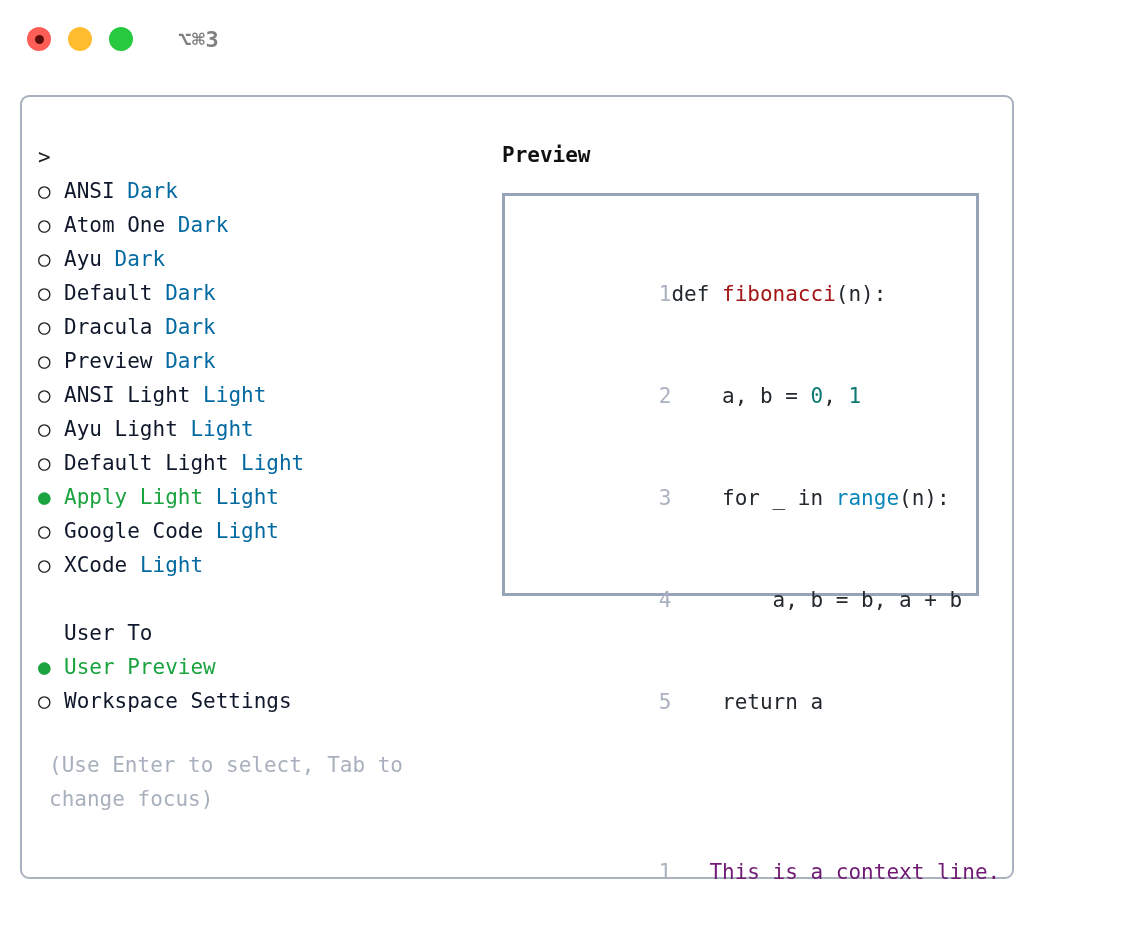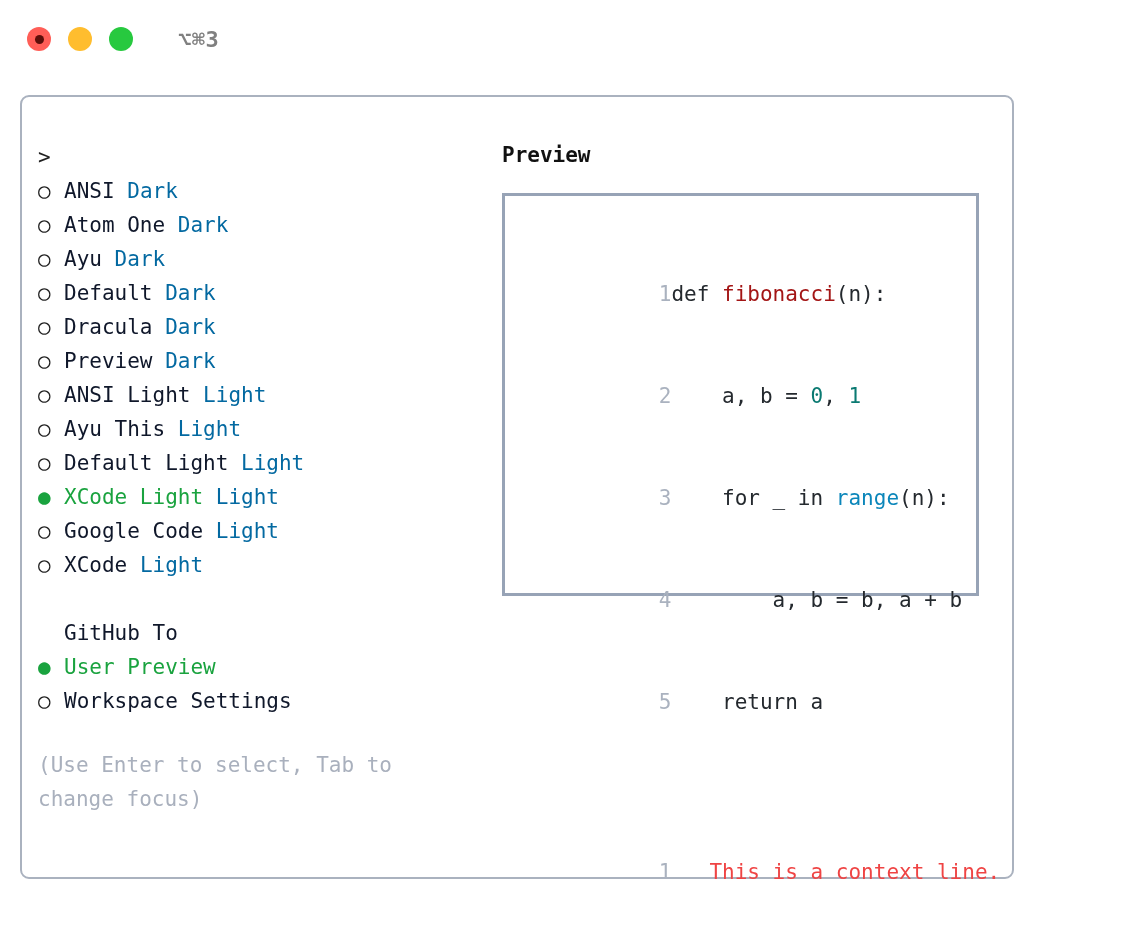--- a/index.html
+++ b/index.html
@@ -102,21 +102,21 @@
     color: #111111;
   }
   .item-name { color: #0f172a; }
   .item-name.sel { color: #1aa33f; }
   .item-tag  { color: #0369a1; }
 
   .spacer-row { height: 34px; }
 
   #hint {
     margin-top: 30px;
-    margin-left: 0px;
+    margin-left: 11px;
     width: 400px;
     font-size: 21px;
     line-height: 34px;
     color: #a9b0bd;
   }
 
   
   #right-col {
     position: absolute;
     left: 480px;
@@ -148,21 +148,21 @@
     display: inline-block;
     width: 22px;
     text-align: right;
     color: #aab2bf;
   }
   .tok-plain  { color: #24292e; }
   .tok-kw     { color: #24292e; }
   .tok-fn     { color: #a31515; }
   .tok-num    { color: #0b7a72; }
   .tok-call   { color: #0b86ba; }
-  .tok-ctx    { color: #ef4444; }
+  .tok-ctx    { color: #701a75; }
 
   .blank-code-line { height: 34px; }
 </style>
 </head>
 <body>
 
 <div id="app">
 
   <div id="titlebar">
     <div class="lights">
@@ -205,43 +205,43 @@
 
       <div class="row">
         <span class="bullet">○</span><span class="item-name">Preview</span><span class="item-tag"> <span>Dark</span></span>
       </div>
 
       <div class="row">
         <span class="bullet">○</span><span class="item-name">ANSI Light</span><span class="item-tag"> <span>Light</span></span>
       </div>
 
       <div class="row">
-        <span class="bullet">○</span><span class="item-name">Ayu This</span><span class="item-tag"> <span>Light</span></span>
+        <span class="bullet">○</span><span class="item-name">Ayu Light</span><span class="item-tag"> <span>Light</span></span>
       </div>
 
       <div class="row">
         <span class="bullet">○</span><span class="item-name">Default Light</span><span class="item-tag"> <span>Light</span></span>
       </div>
 
       <div class="row">
-        <span class="bullet sel">●</span><span class="item-name sel">XCode Light</span><span class="item-tag"> <span>Light</span></span>
+        <span class="bullet sel">●</span><span class="item-name sel">Apply Light</span><span class="item-tag"> <span>Light</span></span>
       </div>
 
       <div class="row">
         <span class="bullet">○</span><span class="item-name">Google Code</span><span class="item-tag"> <span>Light</span></span>
       </div>
 
       <div class="row">
         <span class="bullet">○</span><span class="item-name">XCode</span><span class="item-tag"> <span>Light</span></span>
       </div>
 
       <div class="spacer-row"></div>
 
       <div class="row">
-        <span class="bullet blank">○</span><span class="item-name">GitHub To</span>
+        <span class="bullet blank">○</span><span class="item-name">User To</span>
       </div>
 
       <div class="row">
         <span class="bullet sel">●</span><span class="item-name sel">User Preview</span>
       </div>
 
       <div class="row">
         <span class="bullet">○</span><span class="item-name">Workspace Settings</span>
       </div>
 

